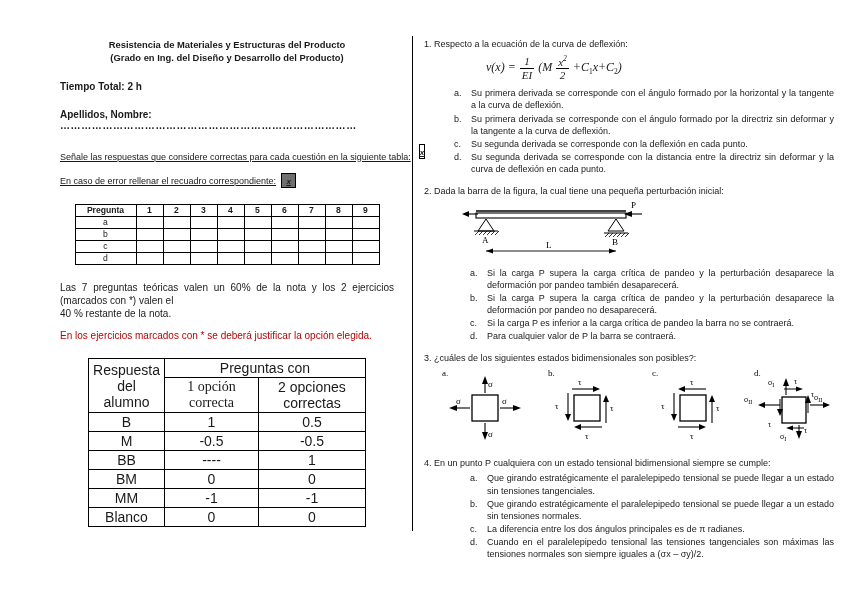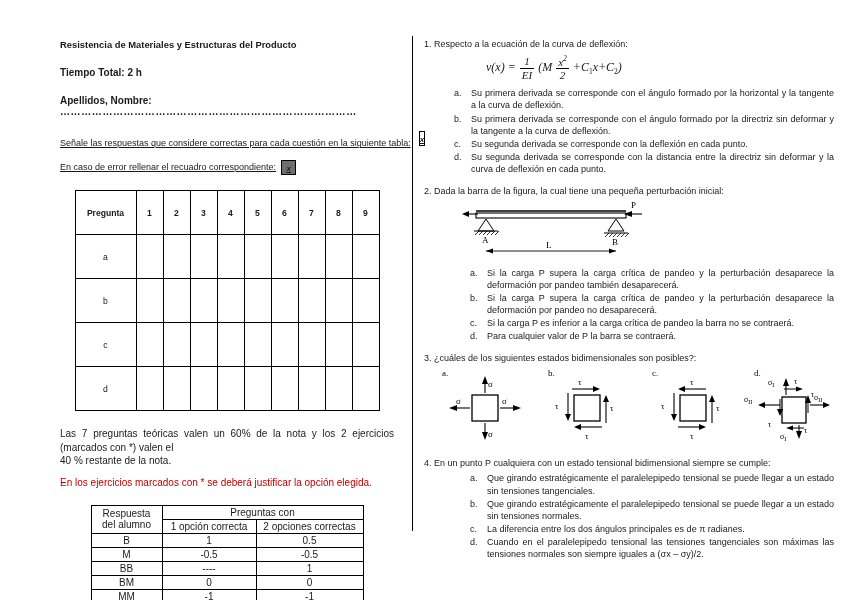--- a/index.html
+++ b/index.html
@@ -37,20 +37,21 @@
   }
   .col-right {
     width: 436px;
     padding: 38px 14px 0 12px;
     box-sizing: border-box;
     position: relative;
   }
 
   
   .doc-title {
+    text-align: center;
     font-weight: bold;
     font-size: 9.4px;
     line-height: 1.42;
     margin: 0 0 16px 0;
   }
   .field-line {
     font-weight: bold;
     font-size: 10px;
     margin: 0 0 17px 0;
   }
@@ -90,21 +91,21 @@
   table.q-table {
     border-collapse: collapse;
     margin: 14px auto 0 auto;
     font-size: 8.6px;
   }
   table.q-table td, table.q-table th {
     border: 1px solid #000;
     height: 11px;
     text-align: center;
     font-weight: normal;
-    padding: 16px 2px;
+    padding: 0 2px;
   }
   table.q-table th.hdr-label, table.q-table td.rowlabel {
     width: 56px;
   }
   table.q-table th.num, table.q-table td.cell {
     width: 22px;
   }
   table.q-table th { font-weight: bold; }
 
   .para {
@@ -113,31 +114,31 @@
     margin: 16px 0 0 0;
     text-align: justify;
   }
   .para.red { color: #c00000; margin-top: 0; }
   .para.tight { margin-top: 8px; }
   .gap-para { margin-top: 20px; }
 
   table.score-table {
     border-collapse: collapse;
     margin: 16px auto 0 auto;
-    font-size: 10px;
+    font-size: 14px;
   }
   table.score-table td, table.score-table th {
     border: 1px solid #000;
     text-align: center;
     padding: 1px 4px;
     font-weight: normal;
     height: 11px;
   }
   table.score-table .c0 { width: 62px; }
-  table.score-table .c1 { width: 85px; }
+  table.score-table .c1 { width: 85px; font-family: Liberation Serif, serif; }
   table.score-table .c2 { width: 98px; }
 
   
   .q-block { margin-bottom: 10px; }
   .q-stem {
     font-size: 9px;
     line-height: 1.35;
     margin: 0 0 3px 0;
   }
   ol.opts {
@@ -193,20 +194,21 @@
 </style>
 </head>
 <body>
 
 <div class="page">
 
   <div class="col-left">
 
     <div class="doc-title">
       <div>Resistencia de Materiales y Estructuras del Producto</div>
+      <div>(Grado en Ing. del Diseño y Desarrollo del Producto)</div>
     </div>
 
     <div class="field-line">Tiempo Total: 2 h</div>
 
     <div class="field-line">
       <span>Apellidos, Nombre:</span>
       <span class="dots">…………………………………………………………………………</span>
     </div>
 
     <div class="inst-row row-1">

